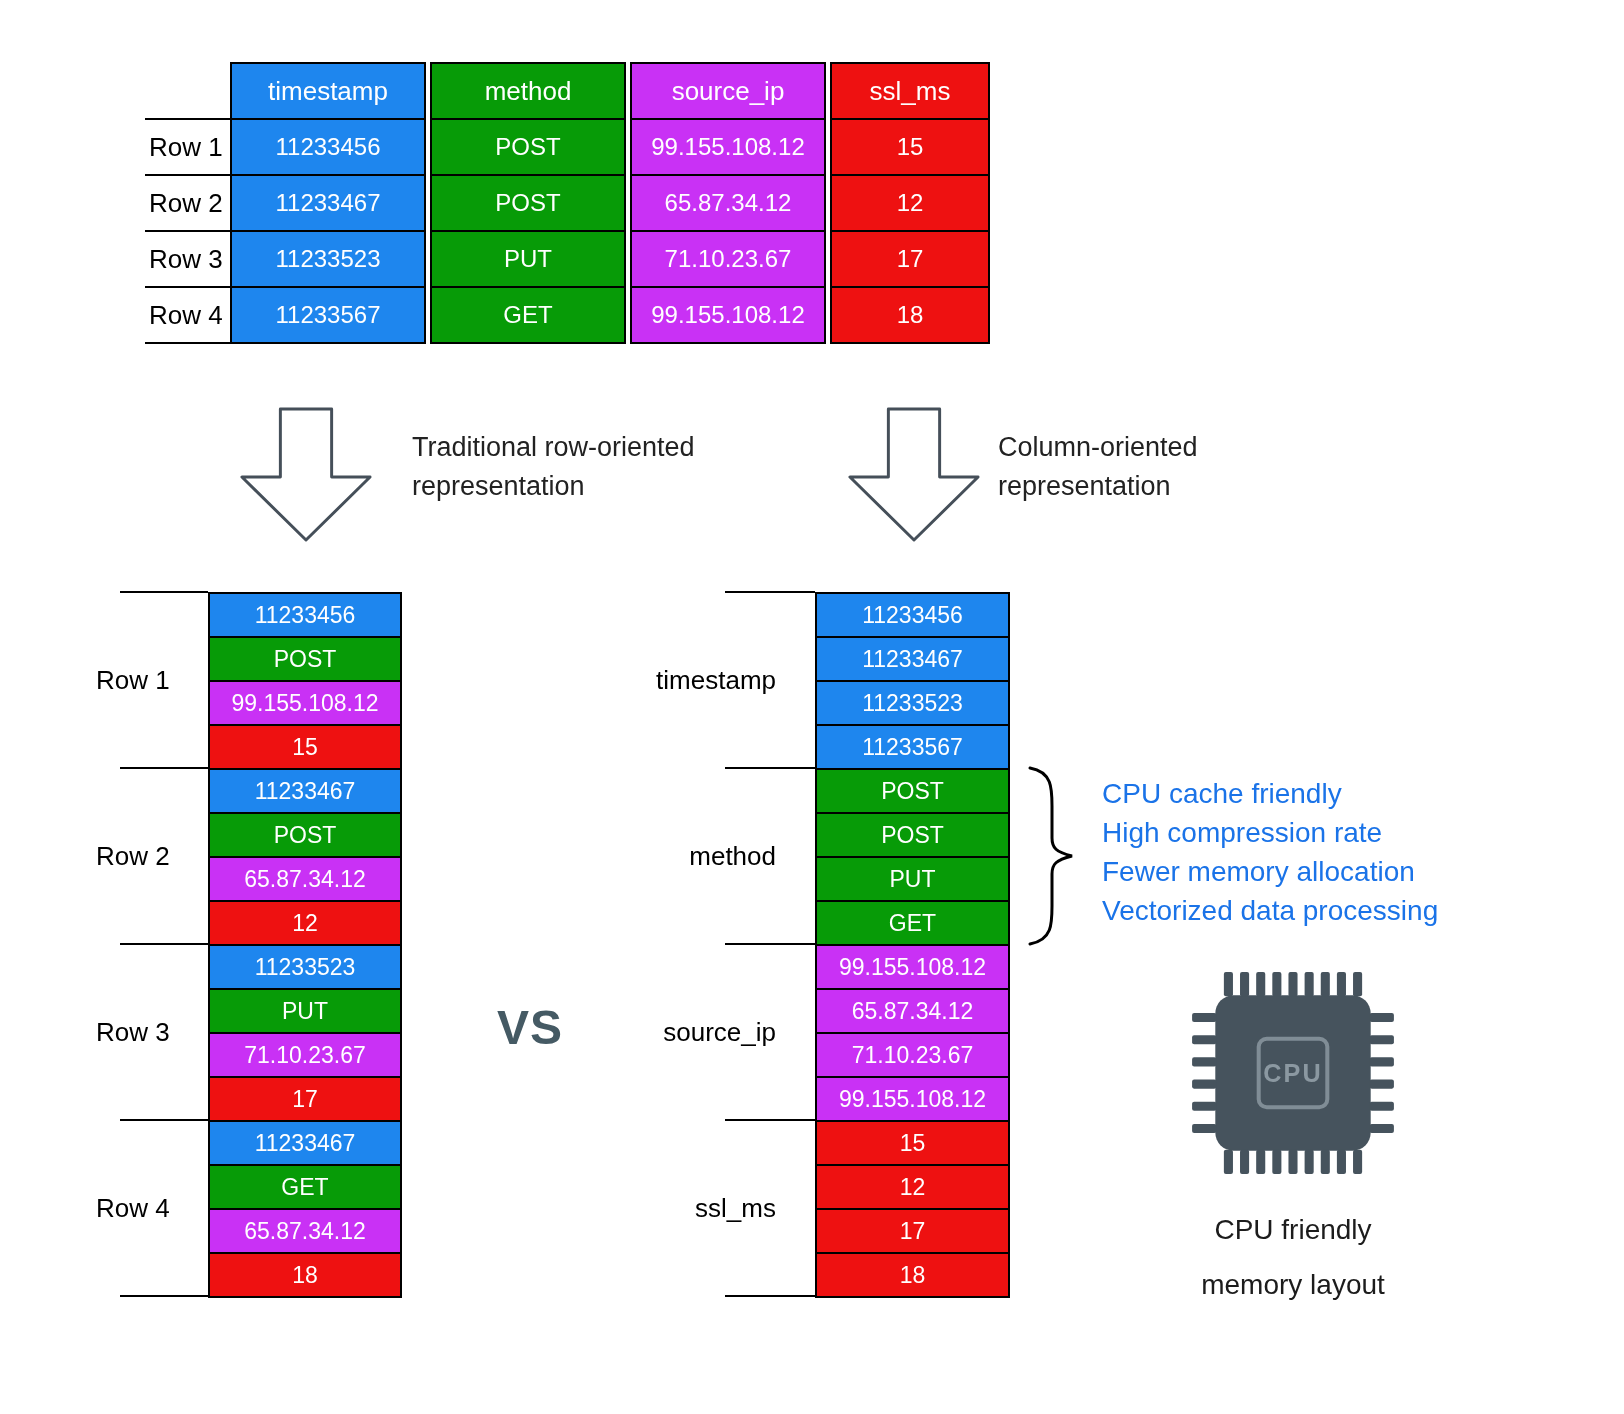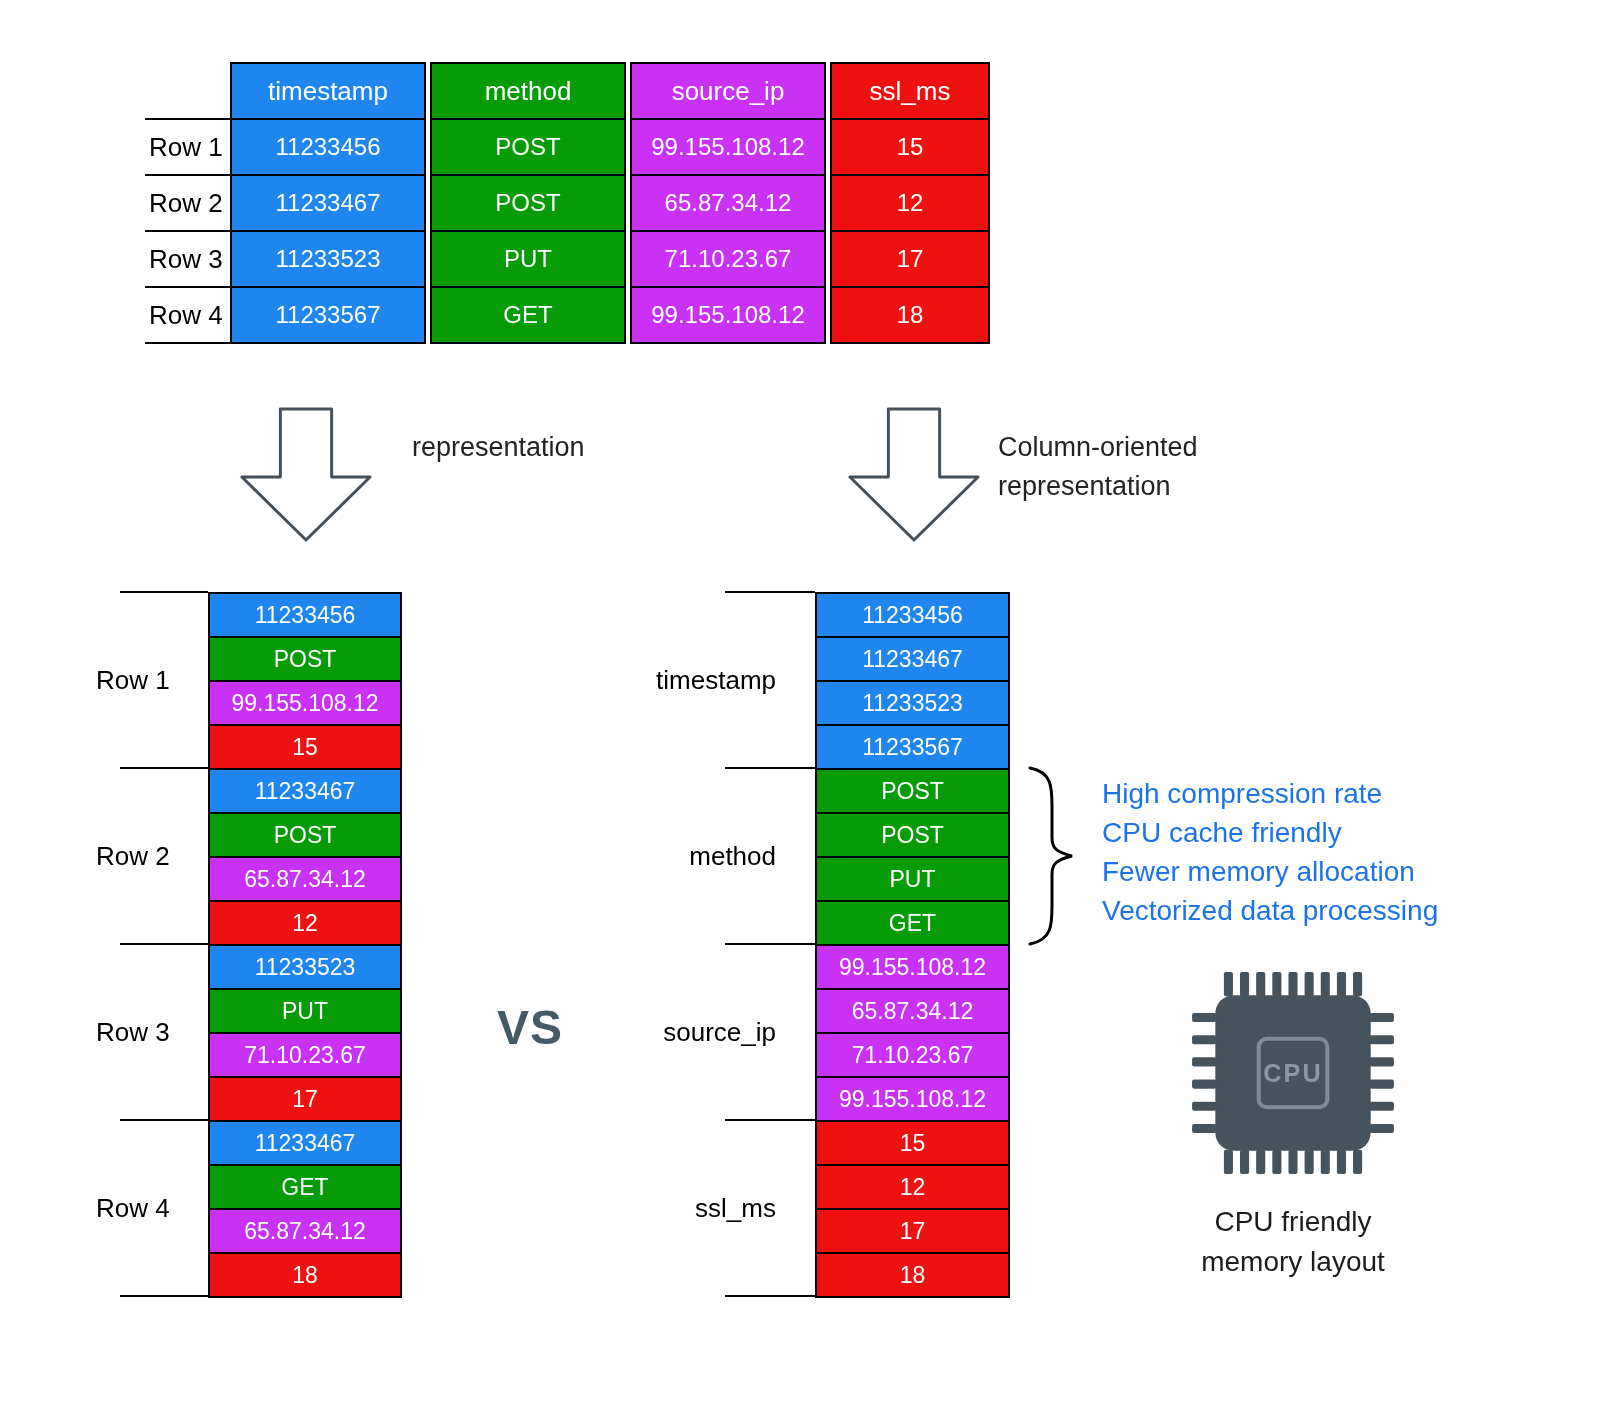--- a/index.html
+++ b/index.html
@@ -56,21 +56,21 @@
 
   
   #brace { position:absolute; left:1026px; top:764px; }
   #benefits-list { position:absolute; left:1102px; top:774px; }
   .benefit { font-size:28px; height:39px; display:flex; align-items:center; white-space:nowrap; }
 
   
   #cpu-icon-svg { position:absolute; left:1182px; top:962px; }
   #cpu-caption {
     position:absolute; left:1172px; top:1202px; width:242px;
-    text-align:center; font-size:28px; line-height:40px; color:#1c1c1c;
+    text-align:center; font-size:28px; line-height:55px; color:#1c1c1c;
   }
 </style>
 </head>
 <body>
 
 <div id="canvas">
 
   <div id="top-row-labels">
       <div class="rl">Row 1</div>
       <div class="rl">Row 2</div>
@@ -111,20 +111,21 @@
     </div>
 
   <svg id="arrow-left" class="arrow" width="138" height="138" viewBox="0 0 140 140">
     <path d="M 44 3 L 96 3 L 96 72 L 135 72 L 70 136 L 5 72 L 44 72 Z" fill="#ffffff" stroke="#454f59" stroke-width="3" stroke-linejoin="round"></path>
   </svg>
   <svg id="arrow-right" class="arrow" width="138" height="138" viewBox="0 0 140 140">
     <path d="M 44 3 L 96 3 L 96 72 L 135 72 L 70 136 L 5 72 L 44 72 Z" fill="#ffffff" stroke="#454f59" stroke-width="3" stroke-linejoin="round"></path>
   </svg>
 
   <div id="left-arrow-label" class="arrow-label">
+    <div>Traditional row-oriented</div>
     <div>representation</div>
   </div>
   <div id="right-arrow-label" class="arrow-label">
     <div>Column-oriented</div>
     <div>representation</div>
   </div>
 
   <div id="row-store-labels" class="labels-col">
       <div class="glabel">Row 1</div>
       <div class="glabel">Row 2</div>
@@ -174,22 +175,22 @@
       <div class="cell scell" style="background: rgb(238, 17, 17);">15</div>
       <div class="cell scell" style="background: rgb(238, 17, 17);">12</div>
       <div class="cell scell" style="background: rgb(238, 17, 17);">17</div>
       <div class="cell scell" style="background: rgb(238, 17, 17);">18</div>
     </div>
 
   <svg id="brace" width="52" height="184" viewBox="0 0 52 184">
     <path d="M 4 4 C 26 8, 26 24, 26 42 L 26 74 C 26 84, 30 88, 46 92 C 30 96, 26 100, 26 110 L 26 142 C 26 160, 26 176, 4 180" fill="none" stroke="#000" stroke-width="3" stroke-linecap="round"></path>
   </svg>
   <div id="benefits-list">
+      <div class="benefit" style="color: rgb(26, 115, 232);">CPU cache friendly</div>
       <div class="benefit" style="color: rgb(26, 115, 232);">High compression rate</div>
-      <div class="benefit" style="color: rgb(26, 115, 232);">CPU cache friendly</div>
       <div class="benefit" style="color: rgb(26, 115, 232);">Fewer memory allocation</div>
       <div class="benefit" style="color: rgb(26, 115, 232);">Vectorized data processing</div>
     </div>
 
   <svg id="cpu-icon-svg" width="222" height="222" viewBox="0 0 220 220">
     <rect x="33" y="33" width="154" height="154" rx="18" fill="#46535d"></rect>
     <rect x="76" y="76" width="68" height="68" rx="8" fill="none" stroke="#808d96" stroke-width="4"></rect>
     <text x="110" y="119" text-anchor="middle" font-size="25" font-weight="bold" letter-spacing="2" fill="#8b98a1" font-family="Liberation Sans, sans-serif">CPU</text>
   <rect x="41.5" y="10" width="9" height="24" rx="2" fill="#46535d"></rect>
       <rect x="41.5" y="186" width="9" height="24" rx="2" fill="#46535d"></rect>

